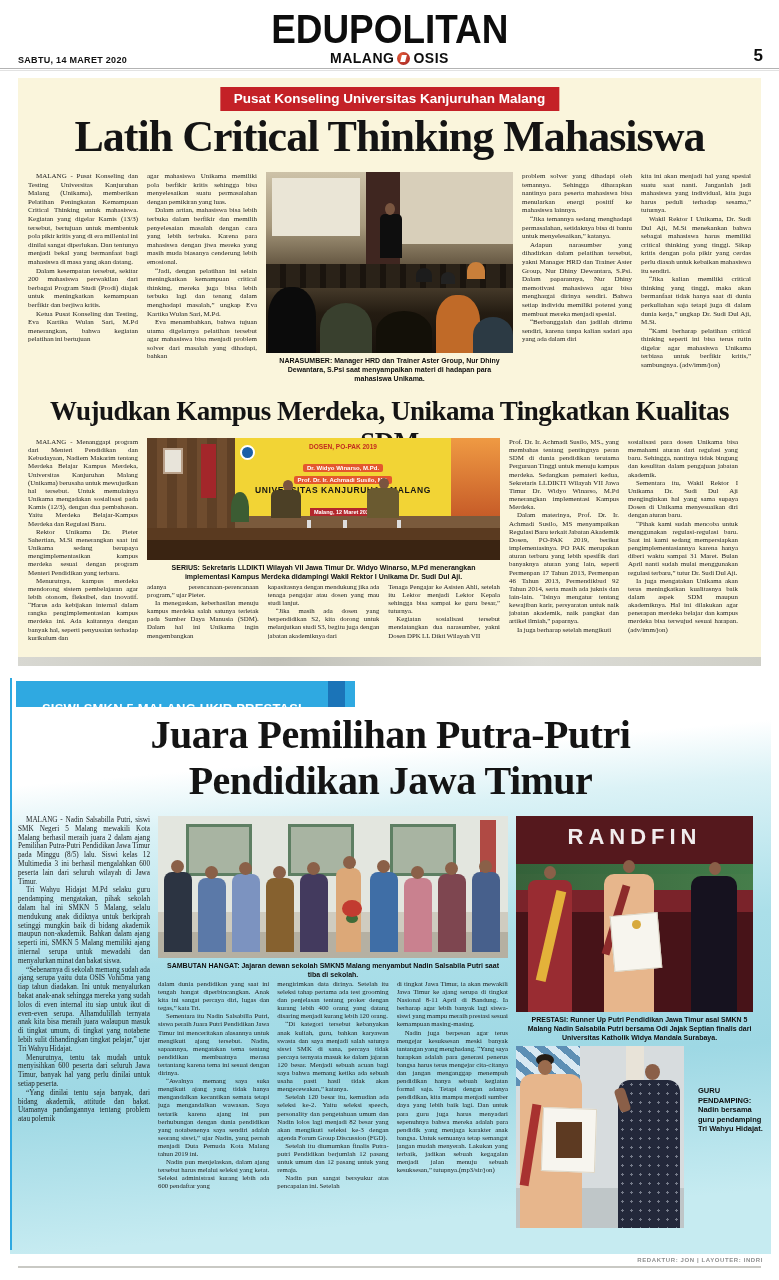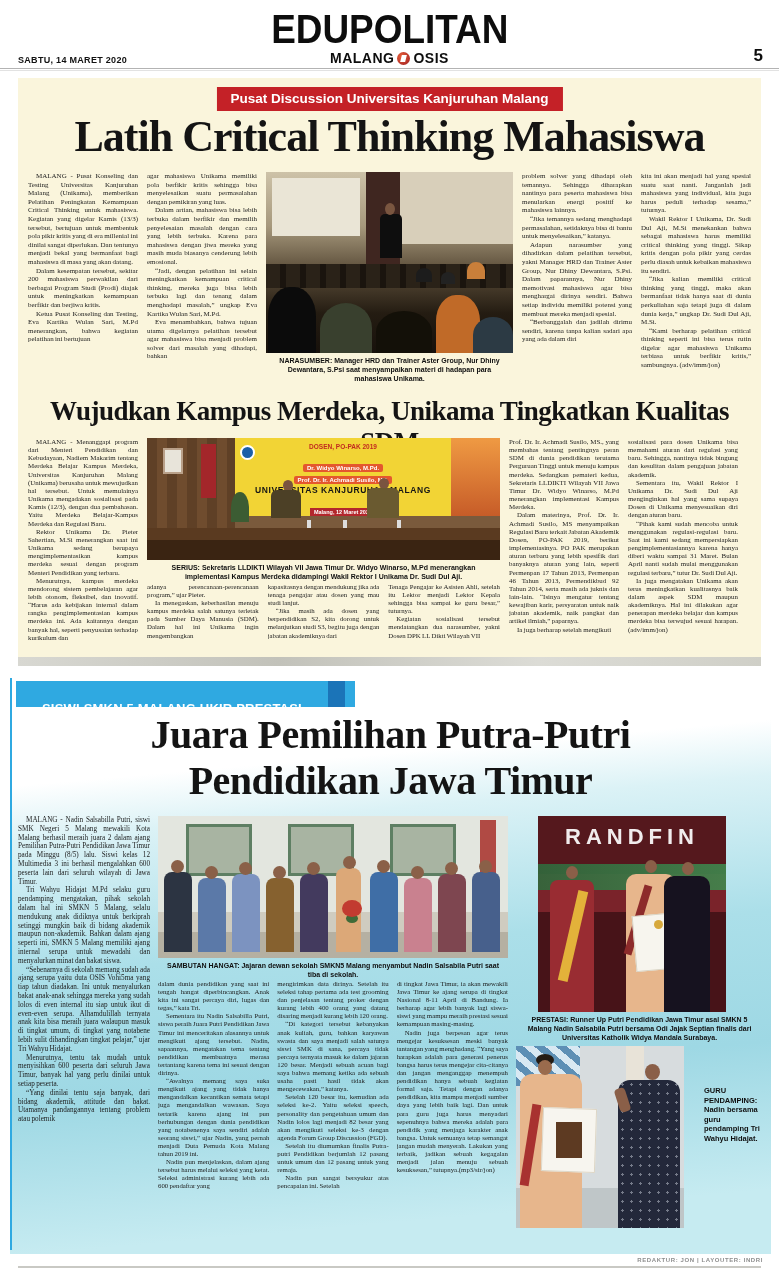--- a/index.html
+++ b/index.html
@@ -102,21 +102,21 @@
   .p3-p3 { left:74px; background:#7c93c0; height:78px; }
   .p3-p4 { left:108px;background:#86612f; }
   .p3-p5 { left:142px;background:#433a5e; height:78px; }
   .p3-girl{ left:178px;background:#dca878; width:25px; height:84px; }
   .p3-p6 { left:212px;background:#3f6ea6; height:80px; }
   .p3-p7 { left:246px;background:#c9818f; }
   .p3-p8 { left:280px;background:#7e4650; height:78px; }
   .p3-p9 { left:314px;background:#47608c; height:80px; }
   .p3-bouquet { left:184px; top:84px; width:20px; height:17px; background:#c23b30; border-radius:50%; box-shadow:0 10px 0 -4px #3f6b38; }
 
-  #photo4 { width:188px; height:196px; margin-left:22px;
+  #photo4 { width:237px; height:196px; margin-left:0;
     background:linear-gradient(180deg,#55181d 0 58px,#7a232a 58px 96px,#471318 96px); }
   .p4-letters { top:8px; left:0; right:0; text-align:center; font:700 22px "Liberation Sans", sans-serif;
     color:rgba(255,255,255,.92); letter-spacing:5px; }
   .p4-green { top:48px; left:0; right:0; height:26px; background:linear-gradient(90deg,#2f6b3d,#3f8a4f); opacity:.88; }
   .p4-man { left:12px; top:64px; width:44px; height:132px; background:#992c32; border-radius:8px 8px 0 0; }
   .p4-sash { left:30px; top:74px; width:10px; height:92px; background:#e3b23a; transform:rotate(13deg); }
   .p4-nadin { left:88px; top:58px; width:50px; height:138px; background:#e7b68c; border-radius:10px 10px 0 0; }
   .p4-sash2 { left:96px; top:68px; width:8px; height:72px; background:#8d2b2b; transform:rotate(17deg); }
   .p4-cert { left:96px; top:98px; width:48px; height:56px; background:#f7f5ee; border:1px solid #d8d2c2; transform:rotate(-5deg); }
   .p4-ribbon { left:116px; top:104px; width:9px; height:9px; border-radius:50%; background:#d7a93c; }
@@ -149,21 +149,21 @@
   .k2dark { width:17px; background:#1B74B8; }
   .k2tail { width:10px; background:#2FA9E1; }
   .h3main { position:absolute; top:36px; left:0; right:0; text-align:center; font-weight:700; font-size:40px; line-height:46px; letter-spacing:-.5px; color:#141414; }
 
   .a3row { position:absolute; top:140px; left:8px; width:745px; height:432px; display:flex; gap:8px; }
   .a3col1 { flex:0 0 132px; font-size:7.2px; line-height:8.8px; }
   .mid3 { flex:0 0 350px; display:flex; flex-direction:column; }
   .mid3cols { display:flex; gap:8px; flex:1; overflow:hidden; margin-top:1px; }
   .mid3cols .col { flex:1; font-size:6.8px; line-height:8.1px; }
   .rail { flex:1; display:flex; flex-direction:column; }
-  .railrow { display:flex; margin-top:4px; gap:20px; }
+  .railrow { display:flex; margin-top:4px; gap:14px; }
   .caption5 { font:700 7.5px/9.5px "Liberation Sans", sans-serif; padding-top:40px; color:#101010; text-align:left; }
 
   
   .bottomrule { position:absolute; left:18px; top:1266px; width:743px; height:2px; background:#c9c9c4; }
   .credit { position:absolute; right:16px; top:1257px; font:600 6px "Liberation Sans", sans-serif; color:#8e8e8e; letter-spacing:.6px; }
 </style>
 </head>
 <body>
 
 <div id="page">
@@ -172,21 +172,21 @@
   <div class="h-date">SABTU, 14 MARET 2020</div>
   <div class="h-brand">
     <span>MALANG</span>
     <span class="h-logo"></span>
     <span>OSIS</span>
   </div>
   <div class="h-page">5</div>
   <div class="h-rule"></div>
 
   <div id="sec1">
-    <div class="kicker1">Pusat Discussion Universitas Kanjuruhan Malang</div>
+    <div class="kicker1">Pusat Konseling Universitas Kanjuruhan Malang</div>
     <div class="h1main">Latih Critical Thinking Mahasiswa</div>
 
     <div class="a1row">
       <div class="col w110">
           <p>MALANG - Pusat Konseling dan Testing Universitas Kanjuruhan Malang (Unikama), memberikan Pelatihan Peningkatan Kemampuan Critical Thinking untuk mahasiswa. Kegiatan yang digelar Kamis (13/3) tersebut, bertujuan untuk membentuk pola pikir kritis yang di era millenial ini dinilai sangat diperlukan. Dan tentunya menjadi bekal yang bermanfaat bagi mahasiswa di masa yang akan datang.</p>
           <p>Dalam kesempatan tersebut, sekitar 200 mahasiswa perwakilan dari berbagai Program Studi (Prodi) diajak untuk meningkatkan kemampuan berfikir dan berjiwa kritis.</p>
           <p>Ketua Pusat Konseling dan Testing, Eva Kartika Wulan Sari, M.Pd menerangkan, bahwa kegiatan pelatihan ini bertujuan</p>
         </div>
       <div class="col w110 cont">
           <p>agar mahasiswa Unikama memiliki pola berfikir kritis sehingga bisa menyelesaikan suatu permasalahan dengan pemikiran yang luas.</p>

